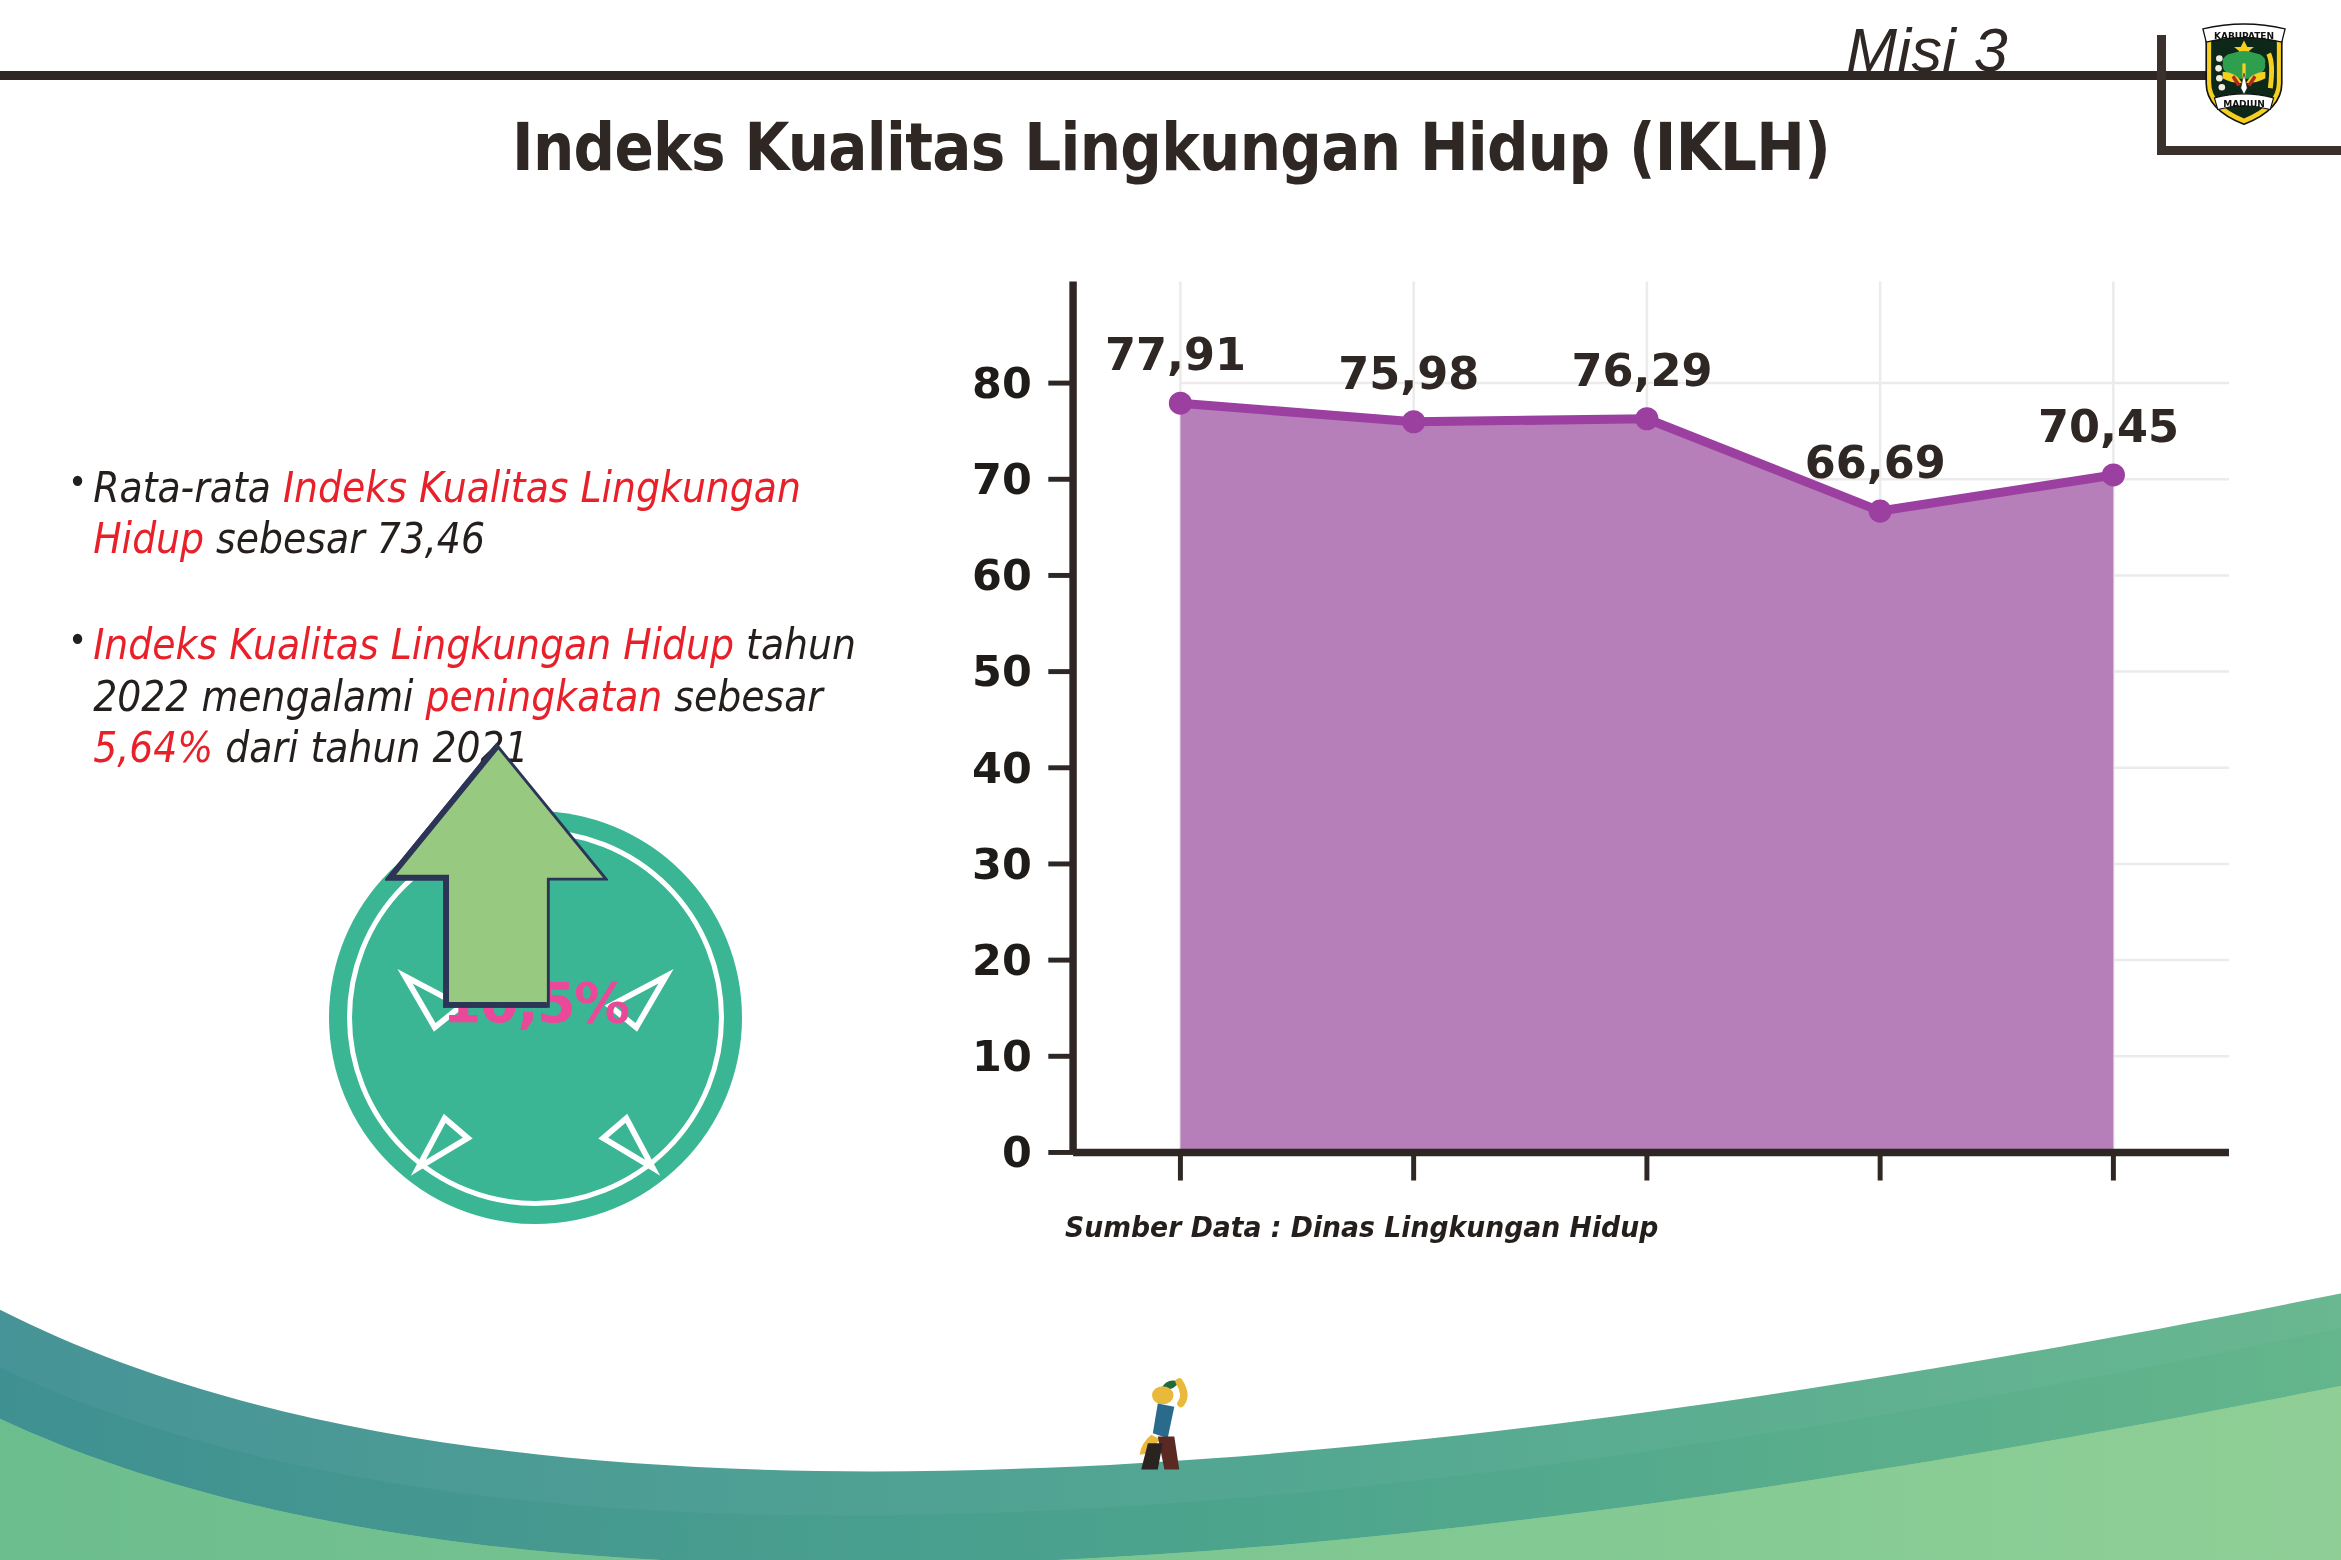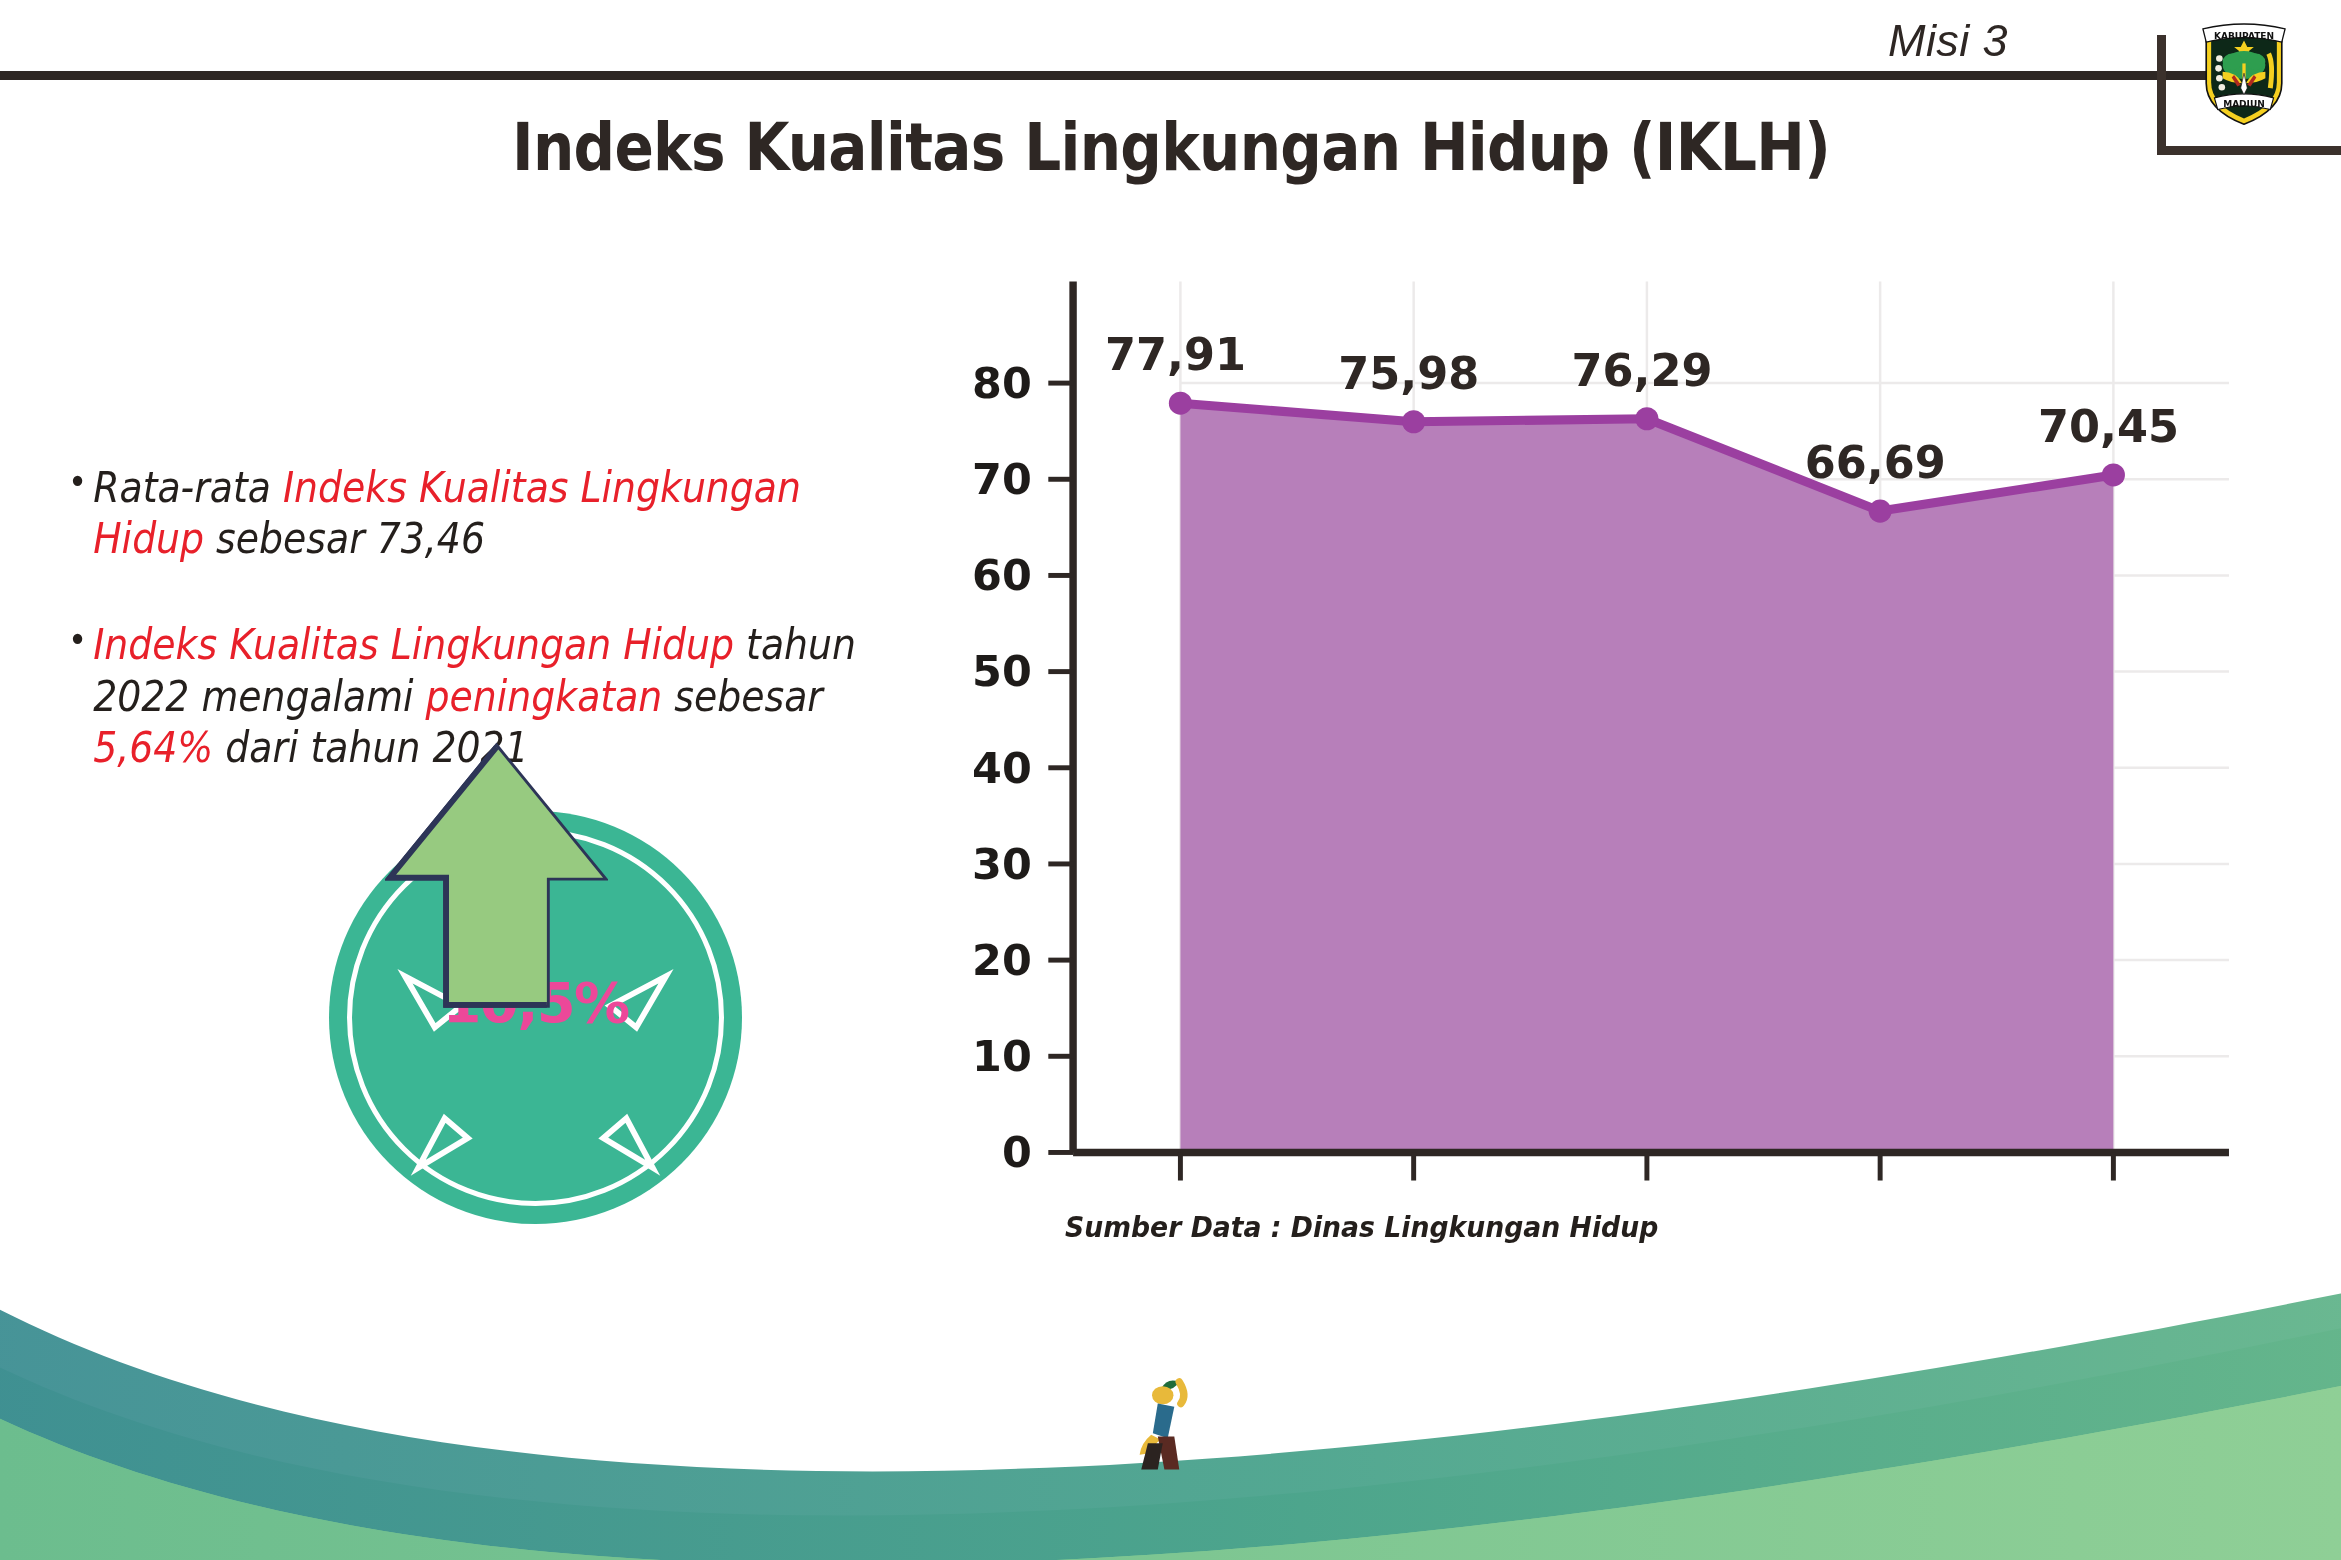--- a/index.html
+++ b/index.html
@@ -2,21 +2,21 @@
 <html style="font-size:13.2px"><head>
 <meta charset="utf-8">
 <style>
   html,body{margin:0;padding:0;background:#ffffff;}
   body{width:2342px;height:1561px;position:relative;overflow:hidden;
        font-family:"Liberation Sans",sans-serif;}
 
   
   .hdr-rule{position:absolute;left:0;top:71px;width:2230px;height:9px;background:#2e2724;}
   .misi{position:absolute;right:334px;top:15px;font-family:"Liberation Sans",sans-serif;
-        font-style:italic;font-size:45px;color:#2e2724;letter-spacing:0.4px;white-space:nowrap;}
+        font-style:italic;font-size:61px;color:#2e2724;letter-spacing:0.4px;white-space:nowrap;}
   .bracket{position:absolute;left:2157px;top:35px;width:185px;height:120px;}
   .bracket .v{position:absolute;left:0;top:0;width:9px;height:120px;background:#3b312c;}
   .bracket .h{position:absolute;left:0;top:111px;width:185px;height:9px;background:#3b312c;}
   .emblem{position:absolute;left:2198px;top:11.6px;width:92px;height:116px;}
 
   
   .title{position:absolute;left:0;right:0;top:109px;text-align:center;
          font-family:"DejaVu Sans",sans-serif;font-weight:bold;font-size:66px;
          color:#2e2724;letter-spacing:-0.8px;white-space:nowrap;
          transform:scaleX(.88);transform-origin:center top;}

